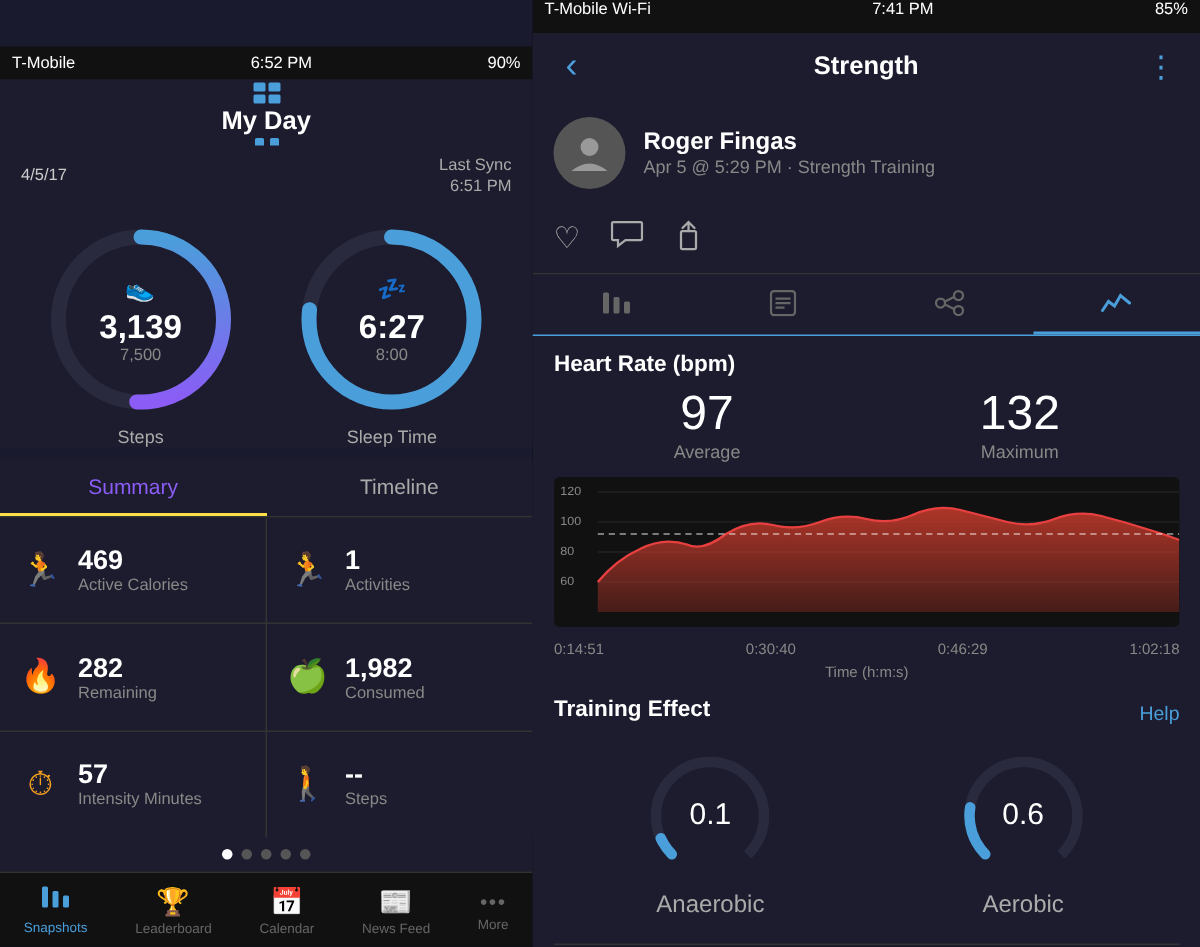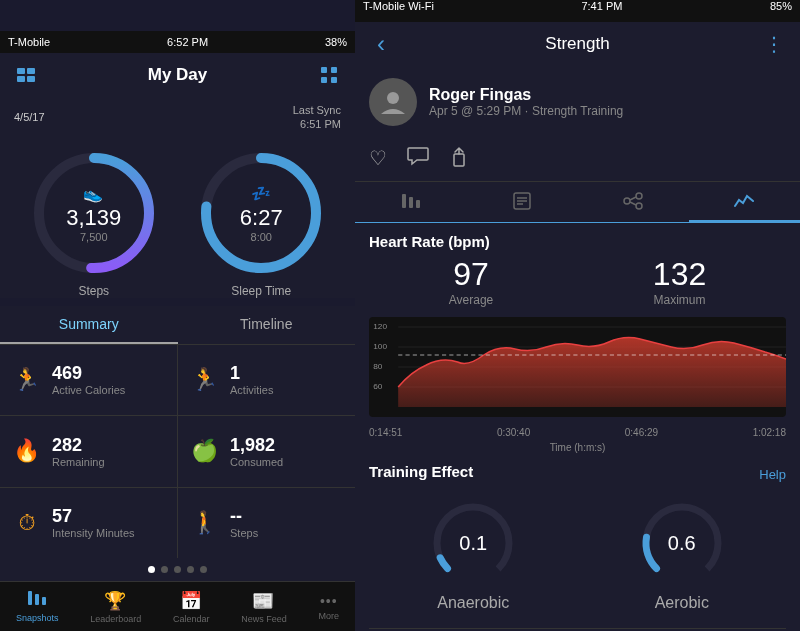--- a/index.html
+++ b/index.html
@@ -35,20 +35,21 @@
       margin-top: 31px;
     }
 
     .top-nav {
       height: 44px;
       background: #1c1c2e;
       display: flex;
       align-items: center;
       justify-content: space-between;
       padding: 0 14px;
+      flex-direction: column;
     }
 
     .top-nav .title {
       font-size: 17px;
       font-weight: 600;
       color: #fff;
     }
 
     .nav-icon {
       width: 24px;
@@ -101,21 +102,21 @@
     .ring-center {
       position: absolute;
       top: 50%;
       left: 50%;
       transform: translate(-50%, -50%);
       text-align: center;
     }
 
     .ring-center .big-val {
       font-size: 22px;
-      font-weight: 400;
+      font-weight: 700;
       color: #fff;
     }
 
     .ring-center .small-val {
       font-size: 11px;
       color: #888;
     }
 
     .ring-center .icon-top {
       font-size: 16px;
@@ -139,22 +140,22 @@
     .tab-btn {
       flex: 1;
       text-align: center;
       padding: 10px 0;
       font-size: 14px;
       color: #aaa;
       cursor: pointer;
     }
 
     .tab-btn.active {
-      color: #7dd3fc;
-      border-bottom: 2px solid #a3a3a3;
+      color: #8b5cf6;
+      border-bottom: 2px solid #fde047;
     }
 
     .stats-grid {
       display: grid;
       grid-template-columns: 1fr 1fr;
       gap: 1px;
       background: #333;
       flex: 1;
     }
 
@@ -251,21 +252,21 @@
       height: 44px;
       background: #1c1c2e;
       display: flex;
       align-items: center;
       justify-content: space-between;
       padding: 0 14px;
     }
 
     .right-nav .title {
       font-size: 17px;
-      font-weight: 400;
+      font-weight: 700;
       color: #fff;
       text-align: center;
     }
 
     .profile-section {
       display: flex;
       align-items: center;
       gap: 12px;
       padding: 12px 14px;
       background: #1c1c2e;
@@ -452,21 +453,21 @@
     }
   </style>
 </head>
 <body>
 
 <div class="left-panel">
 
   <div class="status-bar">
     <span>T-Mobile</span>
     <span>6:52 PM</span>
-    <span>38%</span>
+    <span>90%</span>
   </div>
 
   <div class="top-nav">
     <div class="nav-icon">
       <svg width="22" height="18" viewBox="0 0 22 18">
         <rect x="2" y="2" width="8" height="6" rx="1" fill="#4a9eda"></rect>
         <rect x="12" y="2" width="8" height="6" rx="1" fill="#4a9eda"></rect>
         <rect x="2" y="10" width="8" height="6" rx="1" fill="#4a9eda"></rect>
         <rect x="12" y="10" width="8" height="6" rx="1" fill="#4a9eda"></rect>
       </svg>

